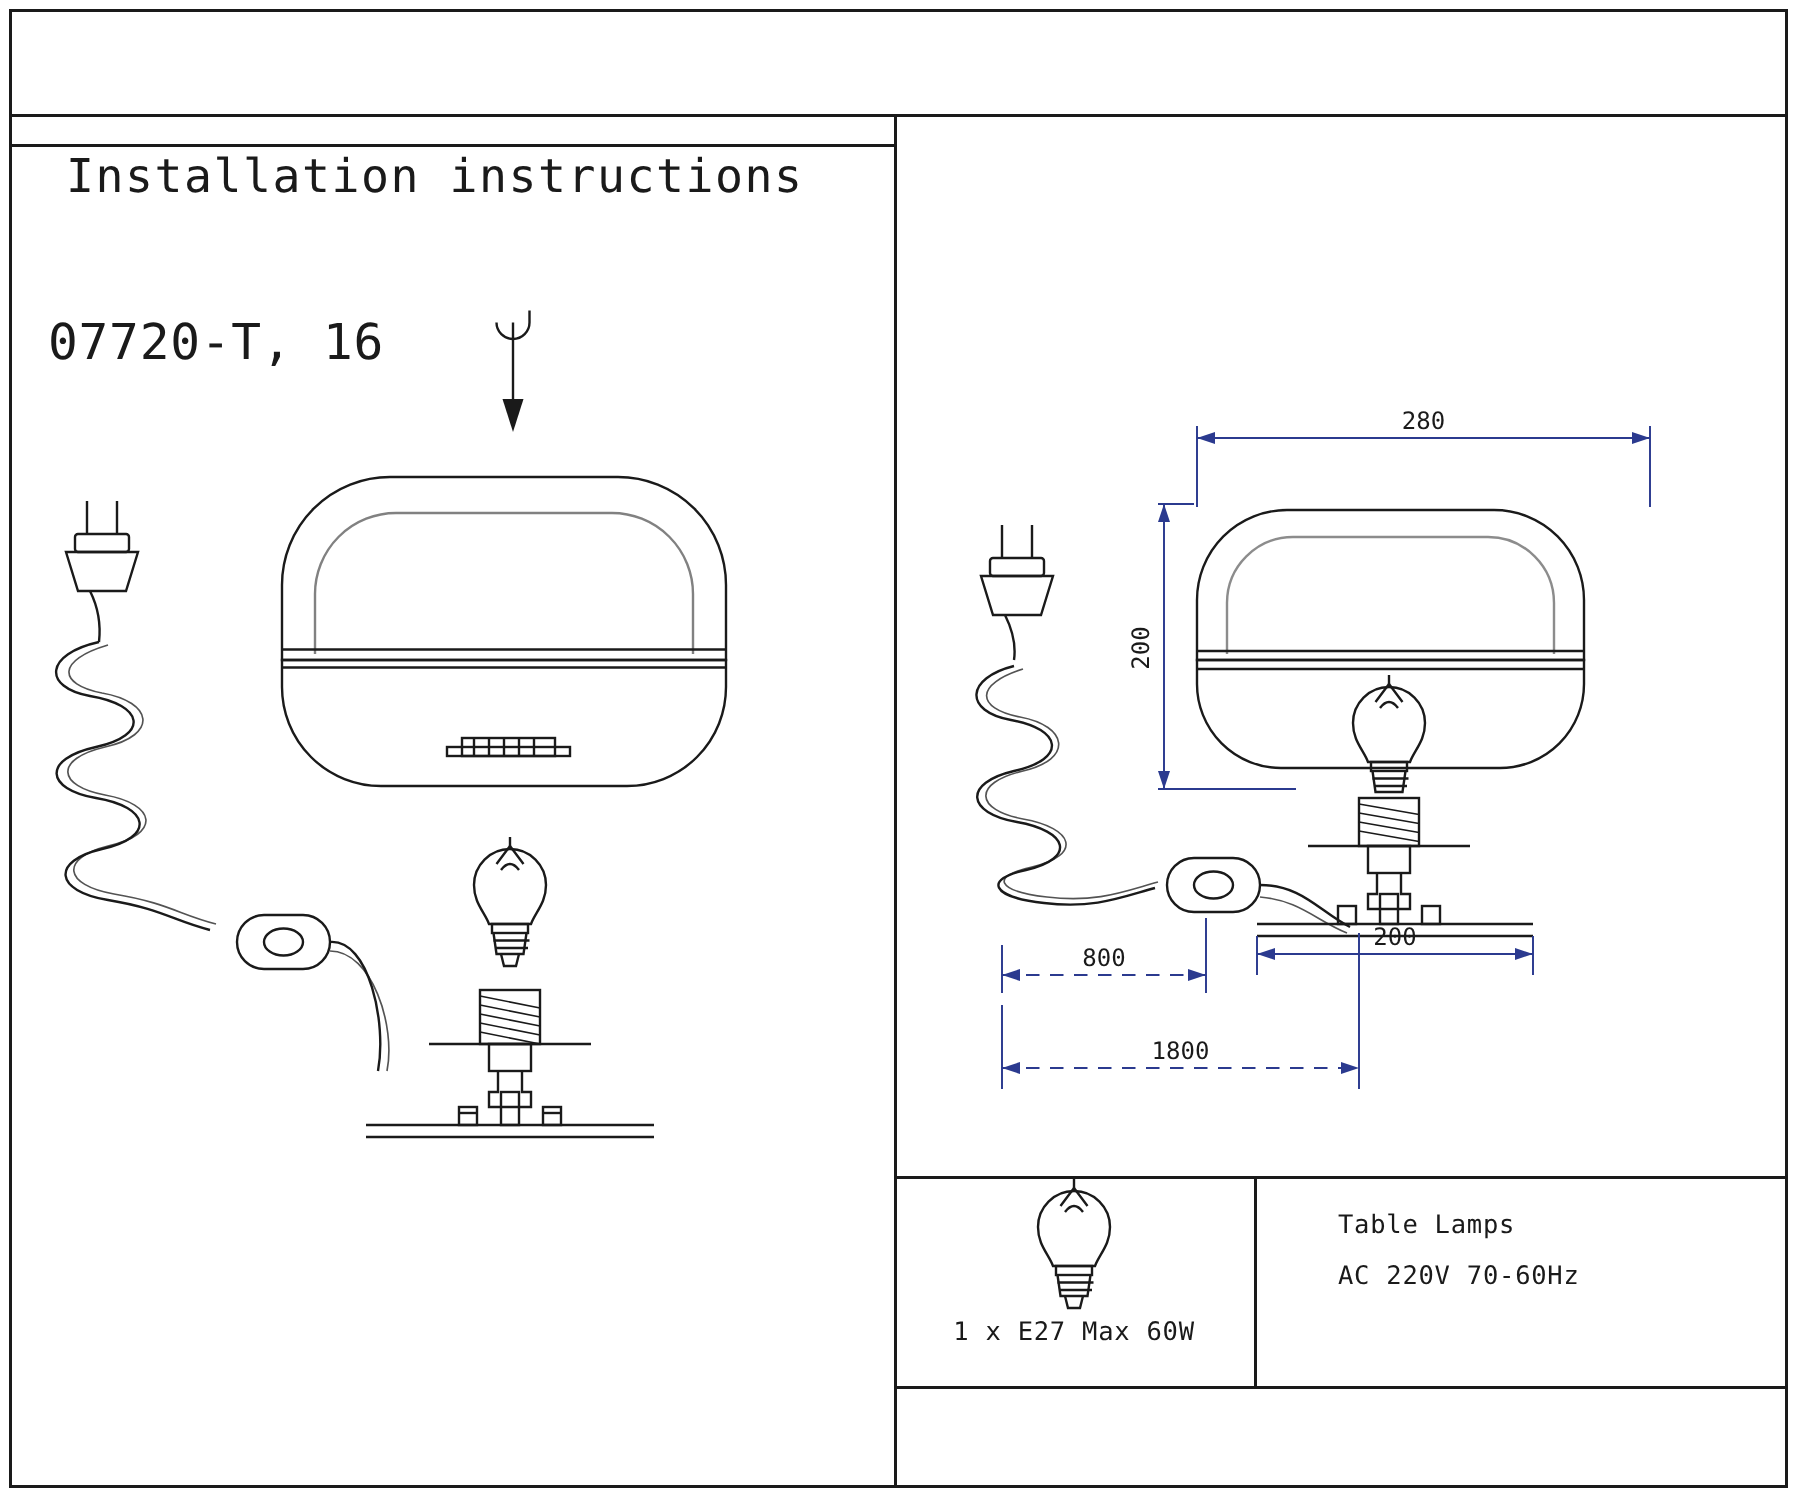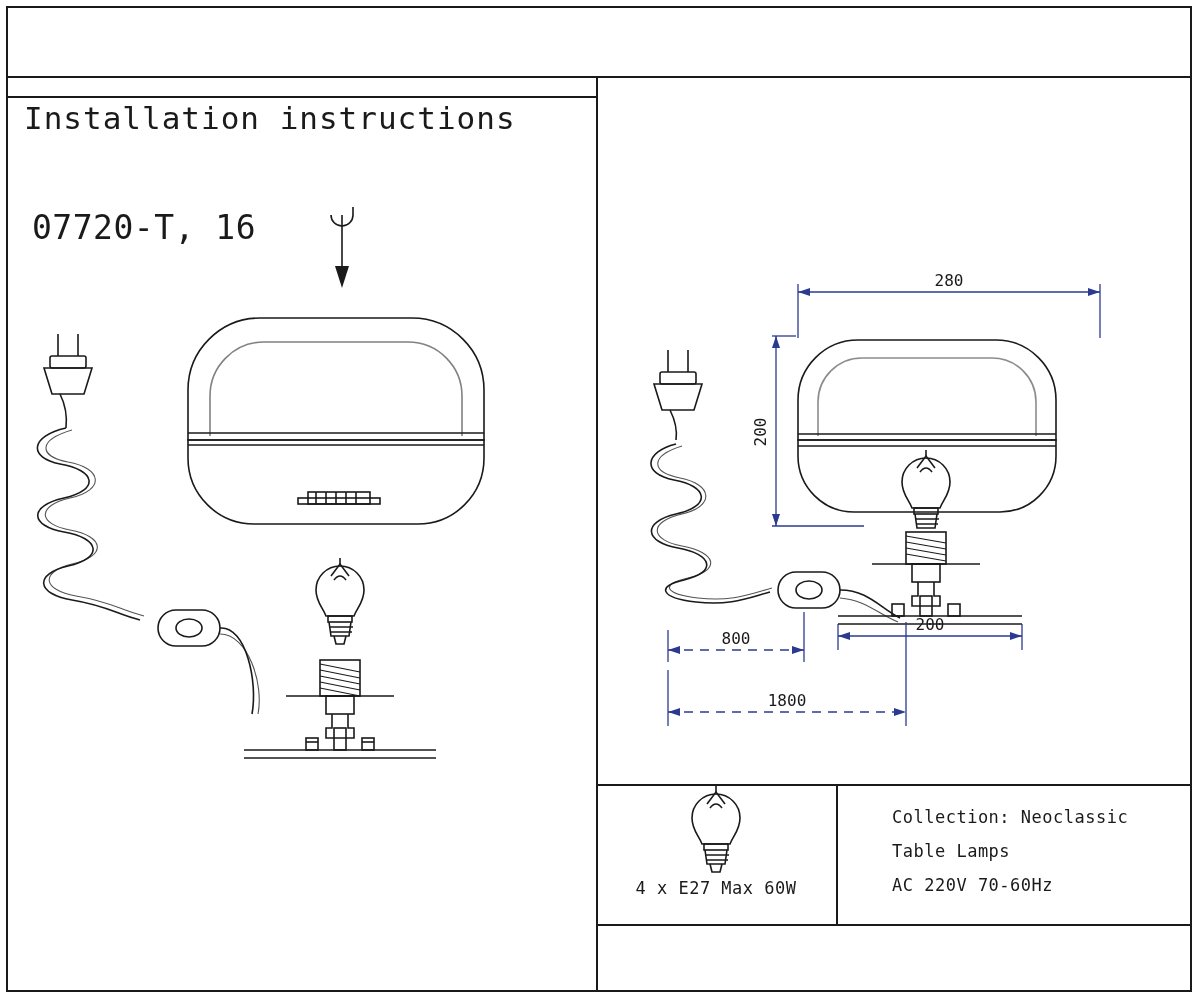--- a/index.html
+++ b/index.html
@@ -37,21 +37,21 @@
 
   
   #title-block {
     position: absolute;
     left: 8px;
     top: 74px;
     width: 584px;
     height: 88px;
     display: flex;
     align-items: center;
-    padding-left: 16px;
+    padding-left: 36px;
     box-sizing: border-box;
   }
   #title-text {
     font-size: 31px;
     letter-spacing: 1px;
     white-space: nowrap;
   }
 
   
   #model-code {
@@ -309,20 +309,19 @@
       <path d="M92 36 a24 24 0 1 1 48 0 c0 12 -7 18 -10 26 l-28 0 c-3 -8 -10 -14 -10 -26 z"></path>
       <path d="M107 22 l9 -12 l9 12"></path>
       <path d="M110 26 q6 -8 12 0"></path>
       <line x1="116" y1="10" x2="116" y2="4"></line>
       <rect x="104" y="62" width="24" height="6"></rect>
       <path d="M105 68 l2 14 h18 l2 -14"></path>
       <path d="M105 73 h24 M106 78 h22"></path>
       <path d="M110 82 l2 8 h8 l2 -8"></path>
     </g>
   </svg>
-  <div id="bulb-caption">4 x E27 Max 60W</div>
+  <div id="bulb-caption">1 x E27 Max 60W</div>
 </div>
 
 <div id="spec-block">
-  <div class="spec-line">Collection: Neoclassic</div>
   <div class="spec-line">Table Lamps</div>
   <div class="spec-line">AC 220V   70-60Hz</div>
 </div>
 
 </body></html>

